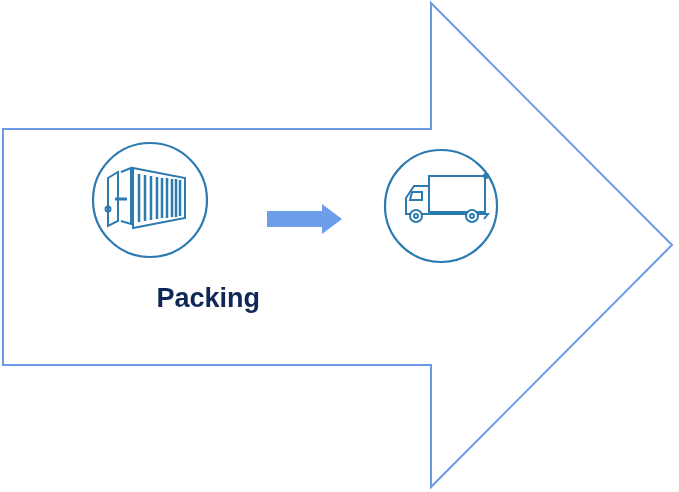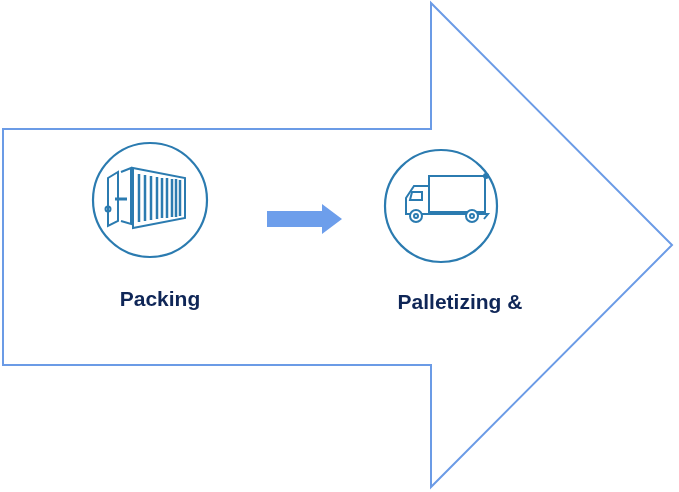--- a/index.html
+++ b/index.html
@@ -1,20 +1,20 @@
 <!DOCTYPE html>
 <html><head>
   <meta charset="utf-8">
   <style>
     html, body { margin: 0; padding: 0; background: #ffffff; }
     body { width: 679px; height: 492px; position: relative; overflow: hidden;
            font-family: "Liberation Sans", sans-serif; }
     svg.bg { position: absolute; left: 0; top: 0; }
     .label { position: absolute; color: #0f2657; font-weight: bold;
-             font-size: 21px; line-height: 33px; text-align: center;
+             font-size: 27px; line-height: 33px; text-align: right;
              font-family: "Liberation Sans", sans-serif; }
     #lbl-packing { left: 60px; top: 282px; width: 200px; }
     #lbl-shipping { left: 345px; top: 285px; width: 230px; }
   </style>
 </head>
 <body>
 
 <svg class="bg" width="679" height="492" viewBox="0 0 679 492">
 
   <polygon points="3,129 431,129 431,3 672,245 431,487 431,365 3,365" fill="none" stroke="#6b9be6" stroke-width="2"></polygon>
@@ -47,14 +47,13 @@
     <circle cx="416" cy="216" r="2"></circle>
     <circle cx="472" cy="216" r="6" fill="#ffffff"></circle>
     <circle cx="472" cy="216" r="2"></circle>
   </g>
 </svg>
 
 <div class="label" id="lbl-packing">
   <span>Packing</span>
 </div>
 <div class="label" id="lbl-shipping">
-  <div>Palletizing &amp;</div>
 </div>
 
 </body></html>

